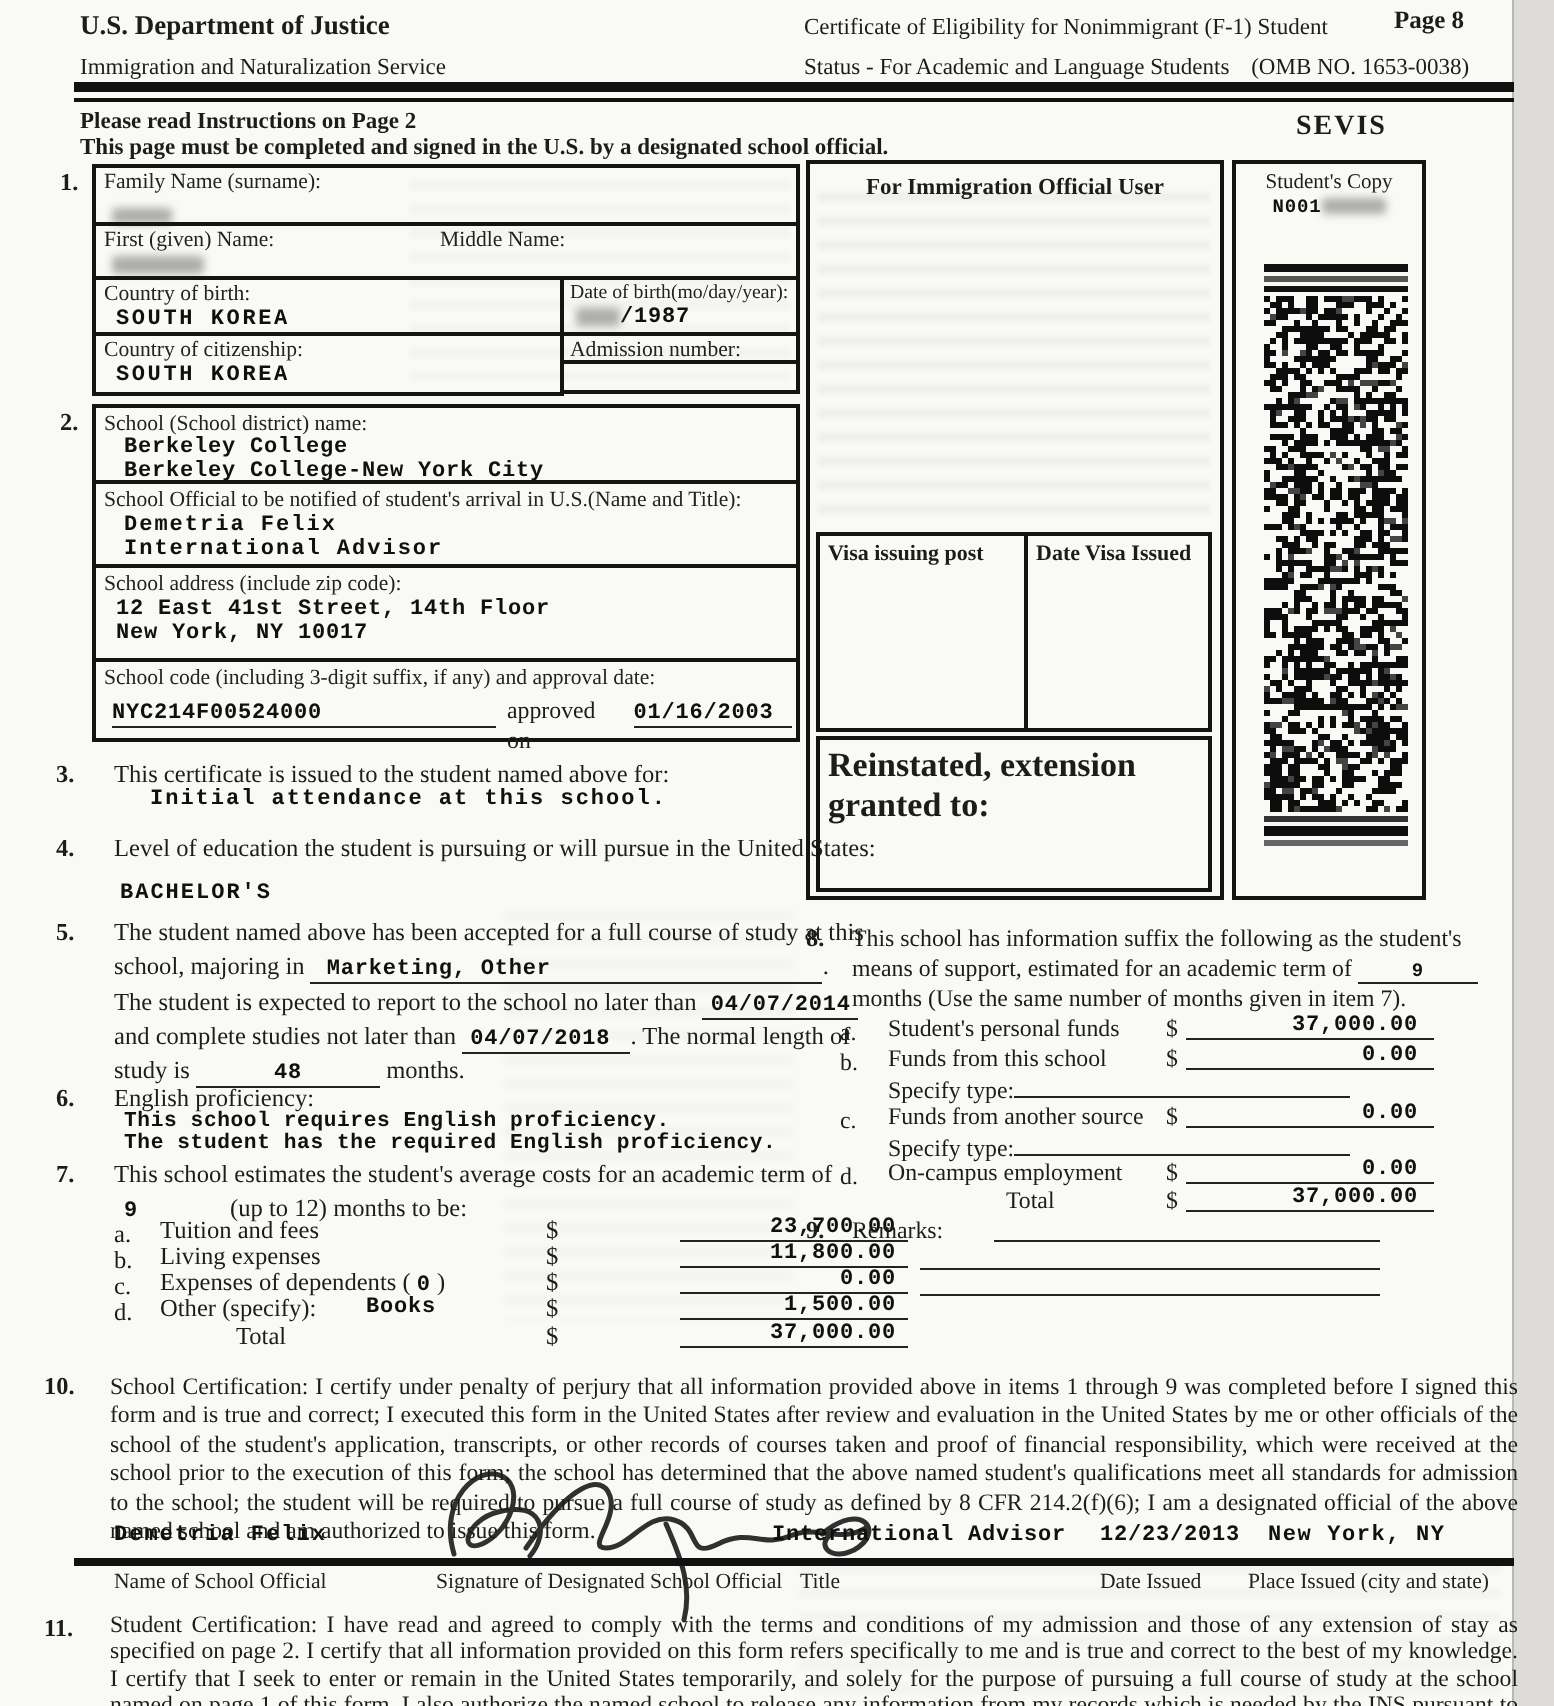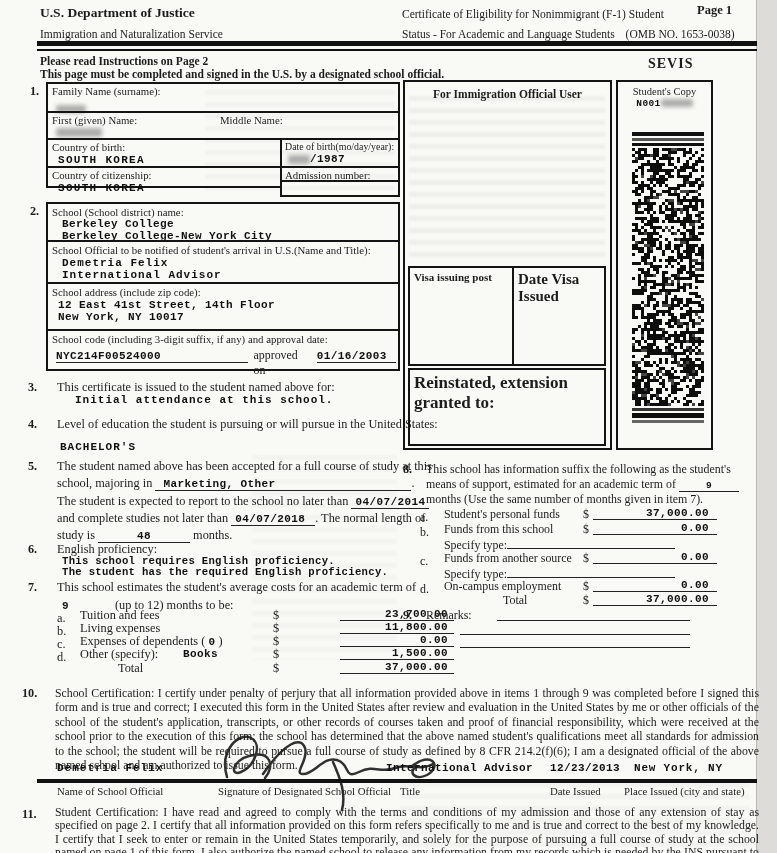--- a/index.html
+++ b/index.html
@@ -43,21 +43,21 @@
   <div class="ghost" style="left:400px;top:782px;width:350px;height:66px;opacity:.6;"></div>
   <div class="scan-strip"></div>
 
   <div class="abs b" style="left:40px;top:5px;font-size:13.5px;">U.S. Department of Justice</div>
   <div class="abs" style="left:40px;top:28px;font-size:11.5px;">Immigration and Naturalization Service</div>
   <div class="abs" style="left:402px;top:8px;font-size:11.5px;">Certificate of Eligibility for Nonimmigrant (F-1) Student</div>
   <div class="abs" style="left:402px;top:28px;font-size:11.5px;">
     <span>Status - For Academic and Language Students</span>
     <span style="margin-left:8px;">(OMB NO. 1653-0038)</span>
   </div>
-  <div class="abs b" style="left:697px;top:3px;font-size:12.5px;">Page 1</div>
+  <div class="abs b" style="left:697px;top:3px;font-size:12.5px;">Page 8</div>
   <div class="rule" style="left:37px;top:41px;width:720px;height:5px;"></div>
   <div class="rule" style="left:37px;top:49px;width:720px;height:2px;"></div>
   <div class="abs b" style="left:40px;top:55px;font-size:11.5px;">Please read Instructions on Page 2</div>
   <div class="abs b" style="left:40px;top:68px;font-size:11.5px;">This page must be completed and signed in the U.S. by a designated school official.</div>
   <div class="abs b" style="left:648px;top:56px;font-size:14px;letter-spacing:1px;">SEVIS</div>
 
   <div class="abs num" style="left:30px;top:84px;">1.</div>
   <div class="bx" style="left:46px;top:82px;width:354px;height:31px;">
     <div class="lbl" style="padding:1px 0 0 4px;">Family Name (surname):</div>
     <span class="smudge" style="width:30px;height:8px;margin:3px 0 0 8px;"></span>
@@ -70,21 +70,21 @@
   <div class="bx" style="left:46px;top:138px;width:236px;height:30px;">
     <div class="lbl" style="padding:1px 0 0 4px;">Country of birth:</div>
     <div class="mono" style="padding:1px 0 0 10px;letter-spacing:1.3px;">SOUTH KOREA</div>
   </div>
   <div class="bx" style="left:280px;top:138px;width:120px;height:44px;">
     <div class="lbl" style="padding:1px 0 0 3px;font-size:9.9px;">Date of birth(mo/day/year):</div>
     <div class="mono" style="padding:1px 0 0 6px;">
       <span class="smudge" style="width:22px;height:9px;"></span><span>/1987</span>
     </div>
   </div>
-  <div class="bx" style="left:46px;top:166px;width:236px;height:22px;">
+  <div class="bx" style="left:46px;top:166px;width:236px;height:32px;">
     <div class="lbl" style="padding:1px 0 0 4px;">Country of citizenship:</div>
     <div class="mono" style="padding:1px 0 0 10px;letter-spacing:1.3px;">SOUTH KOREA</div>
   </div>
   <div class="bx" style="left:280px;top:166px;width:120px;height:31px;">
     <div class="lbl" style="padding:1px 0 0 3px;">Admission number:</div>
   </div>
 
   <div class="abs num" style="left:30px;top:204px;">2.</div>
   <div class="bx" style="left:46px;top:202px;width:354px;height:40px;">
     <div class="lbl" style="padding:2px 0 0 4px;">School (School district) name:</div>
@@ -180,21 +180,21 @@
     <span class="amt7 mono">37,000.00</span>
   </div>
 
   <div class="bx" style="left:403px;top:80px;width:209px;height:370px;">
     <div class="b" style="text-align:center;font-size:11.5px;padding-top:6px;">For Immigration Official User</div>
   </div>
   <div class="bx" style="left:408px;top:266px;width:198px;height:100px;">
     <div style="position:absolute;left:0;top:0;width:104px;height:100%;border-right:2px solid #141414;box-sizing:border-box;">
       <div class="b" style="font-size:11px;padding:3px 0 0 4px;">Visa issuing post</div>
     </div>
-    <div class="b" style="position:absolute;left:108px;top:3px;font-size:15px;">Date Visa Issued</div>
+    <div class="b" style="position:absolute;left:108px;top:3px;font-size:11px;">Date Visa Issued</div>
   </div>
   <div class="bx" style="left:408px;top:368px;width:198px;height:78px;">
     <div class="b" style="font-size:17px;padding:3px 0 0 4px;">Reinstated, extension granted to:</div>
   </div>
 
   <div class="bx" style="left:616px;top:80px;width:97px;height:370px;">
     <div style="text-align:center;font-size:10.5px;padding-top:4px;">Student's Copy</div>
     <div class="mono" style="text-align:center;font-size:9.5px;margin-top:1px;">
       <span>N001</span><span class="smudge" style="width:32px;height:8px;"></span>
     </div>

